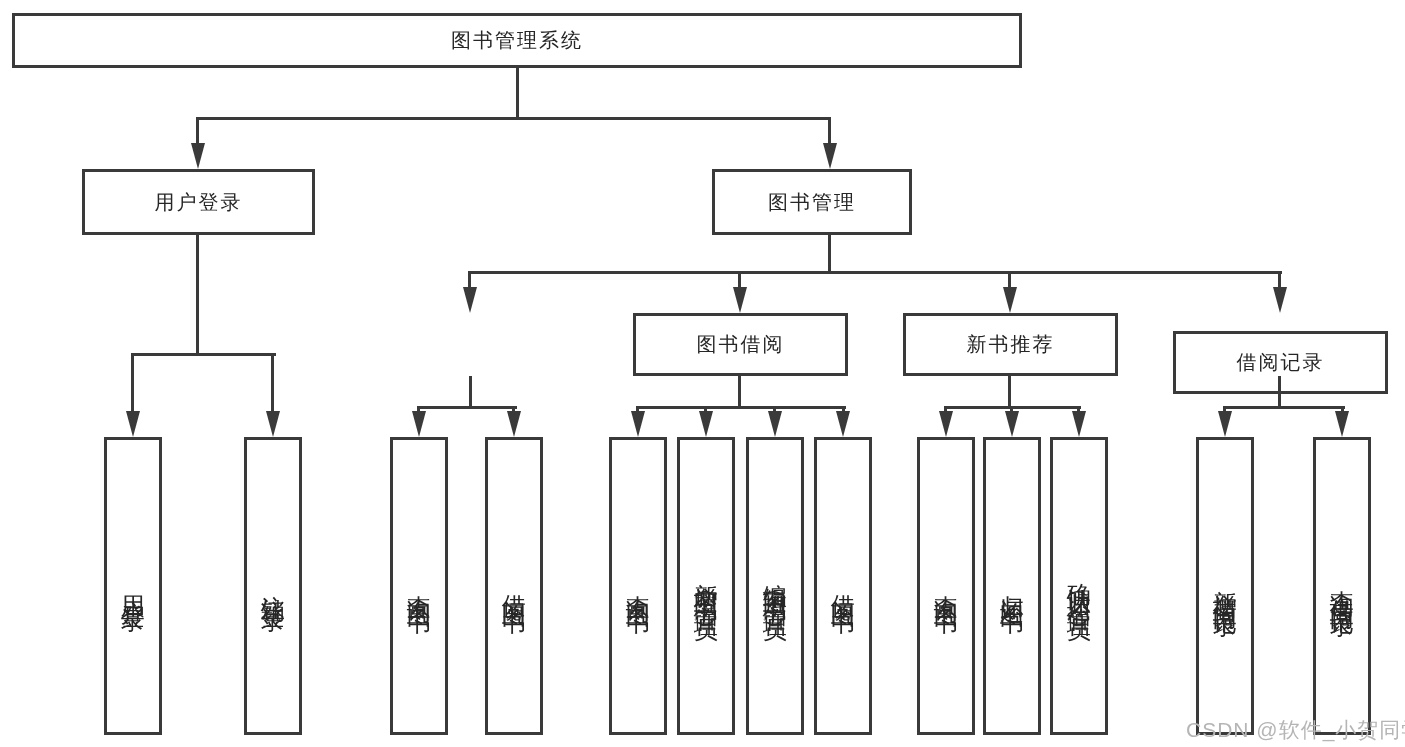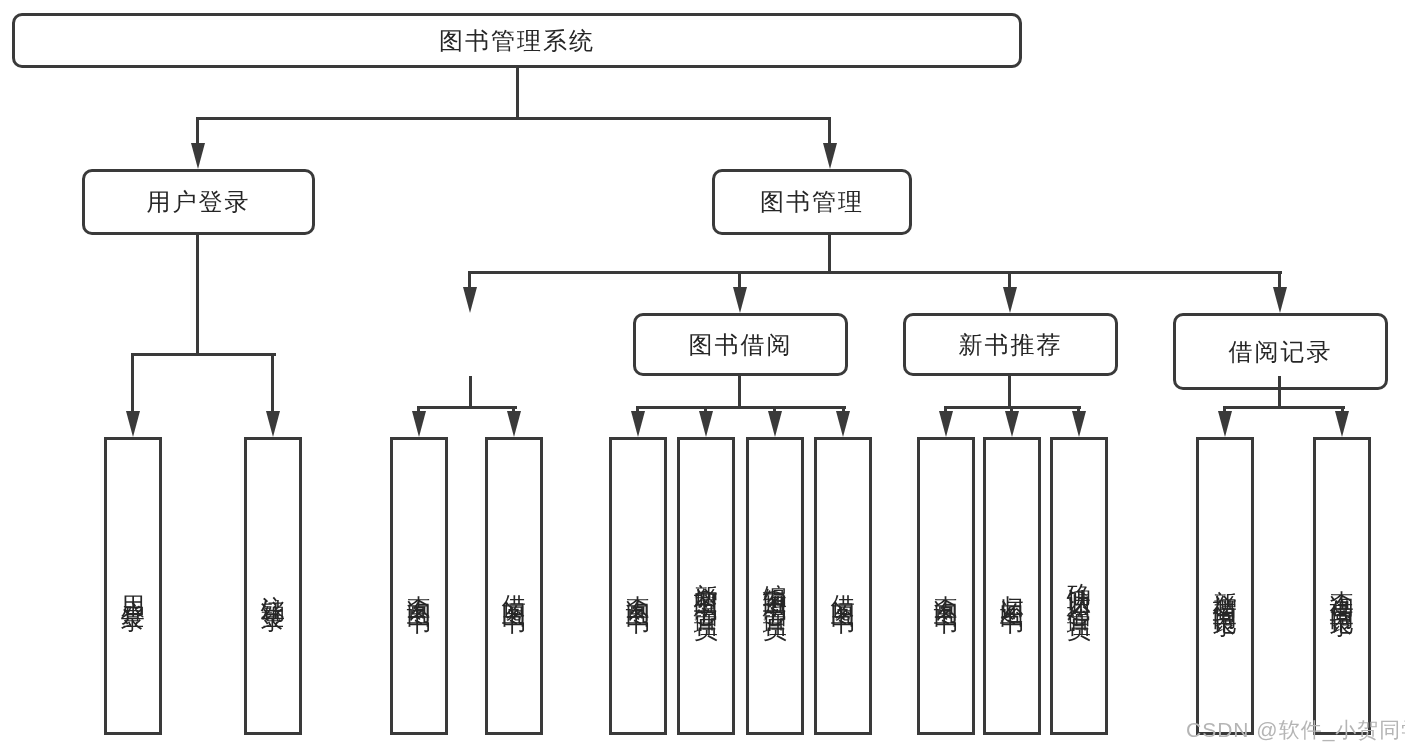--- a/index.html
+++ b/index.html
@@ -6,21 +6,21 @@
   .canvas{
     position:relative;width:1405px;height:747px;background:var(--bg,#ffffff);
     font-family:"Liberation Sans", sans-serif;overflow:hidden;
   }
   .node{
     position:absolute;box-sizing:border-box;background:#ffffff;
     border:3px solid var(--line,#3a3a3a);
     display:flex;align-items:center;justify-content:center;
     color:var(--text,#262626);
   }
-  .hnode{font-size:24px;letter-spacing:2px;white-space:nowrap;border-radius:10px;}
+  .hnode{font-size:20px;letter-spacing:2px;white-space:nowrap;}
   .leaf{
     writing-mode:vertical-rl;text-orientation:mixed;
     font-size:24px;letter-spacing:5px;line-height:1.15;
   }
   .line{position:absolute;background:var(--line,#3a3a3a);}
   .vl{width:3px;}
   .hl{height:3px;}
   .arrow{
     position:absolute;width:0;height:0;
     border-left:7px solid transparent;border-right:7px solid transparent;
@@ -46,21 +46,21 @@
   <div class="node hnode" style="left:712px;top:169px;width:200px;height:66px">
     <span>图书管理</span>
   </div>
 
   <div class="node hnode" style="left:633px;top:313px;width:215px;height:63px">
     <span>图书借阅</span>
   </div>
   <div class="node hnode" style="left:903px;top:313px;width:215px;height:63px">
     <span>新书推荐</span>
   </div>
-  <div class="node hnode" style="left:1173px;top:313px;width:215px;height:77px">
+  <div class="node hnode" style="left:1173px;top:331px;width:215px;height:63px">
     <span>借阅记录</span>
   </div>
 
   <div class="node leaf" style="left:104px;top:437px;width:58px;height:298px">
     <span>用户登录</span>
   </div>
   <div class="node leaf" style="left:244px;top:437px;width:58px;height:298px">
     <span>注销登录</span>
   </div>
 

